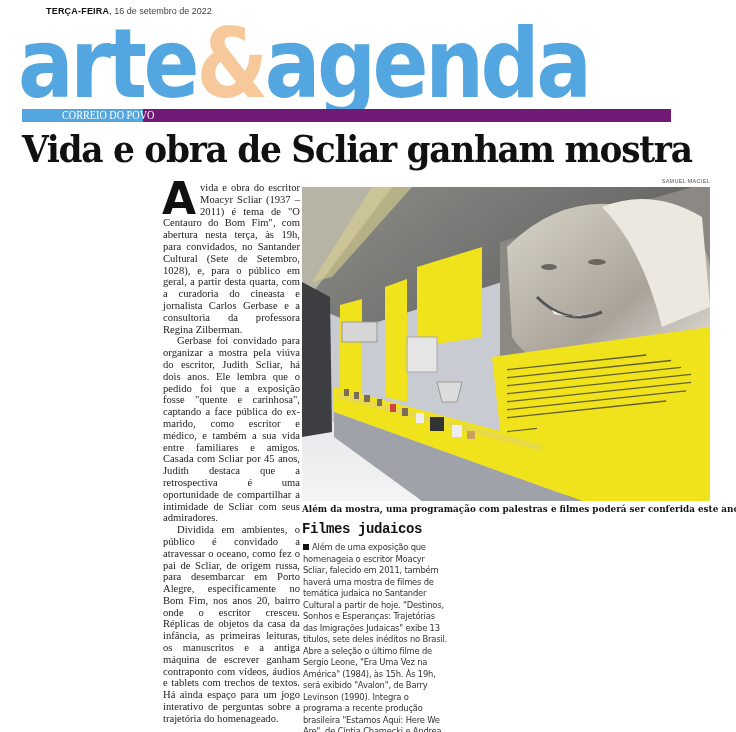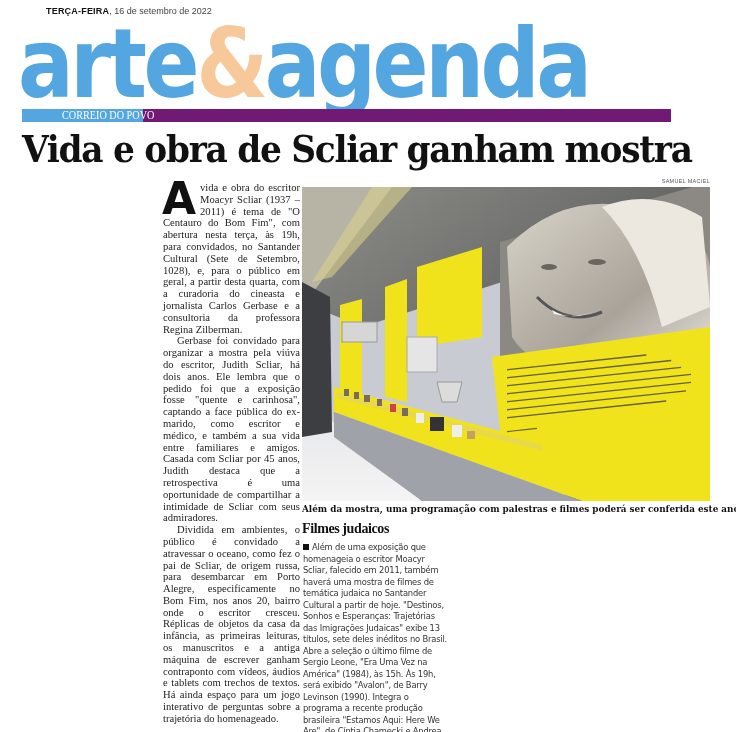--- a/index.html
+++ b/index.html
@@ -30,21 +30,21 @@
   .body-col p.first { text-indent: 0; }
   .dropcap { float: left; font-family: "DejaVu Sans", sans-serif; font-weight: bold; font-size: 44px; line-height: 34px;
     margin: 0 4px 0 -1px; color: #111; }
 
   .photo { position: absolute; left: 302px; top: 187px; width: 408px; height: 314px; overflow: hidden; background: #9b9b99; }
   .credit { position: absolute; right: 26px; top: 178px; font-family: "Liberation Sans", sans-serif; font-size: 5.5px; color: #555; letter-spacing: 0.3px; }
 
   .caption { position: absolute; left: 302px; top: 503px; width: 410px; font-family: "DejaVu Serif", serif; font-weight: bold;
     font-size: 9.6px; color: #111; white-space: nowrap; transform: scaleX(0.92); transform-origin: left; }
 
-  .sub-title { position: absolute; left: 302px; top: 521px; font-family: Liberation Serif, serif; font-weight: bold;
+  .sub-title { position: absolute; left: 302px; top: 521px; font-family: Liberation Mono, monospace; font-weight: bold;
     font-size: 14px; color: #111; letter-spacing: -0.4px; }
 
   .side-col { position: absolute; left: 303px; top: 542px; width: 146px; font-family: "DejaVu Sans", sans-serif;
     font-size: 8.4px; line-height: 11.5px; color: #333; letter-spacing: -0.2px; }
   .side-col .bullet { display: inline-block; width: 6px; height: 6px; background: #111; margin-right: 3px; vertical-align: 0px; }
 </style>
 </head>
 <body>
 
 <div class="dateline">

